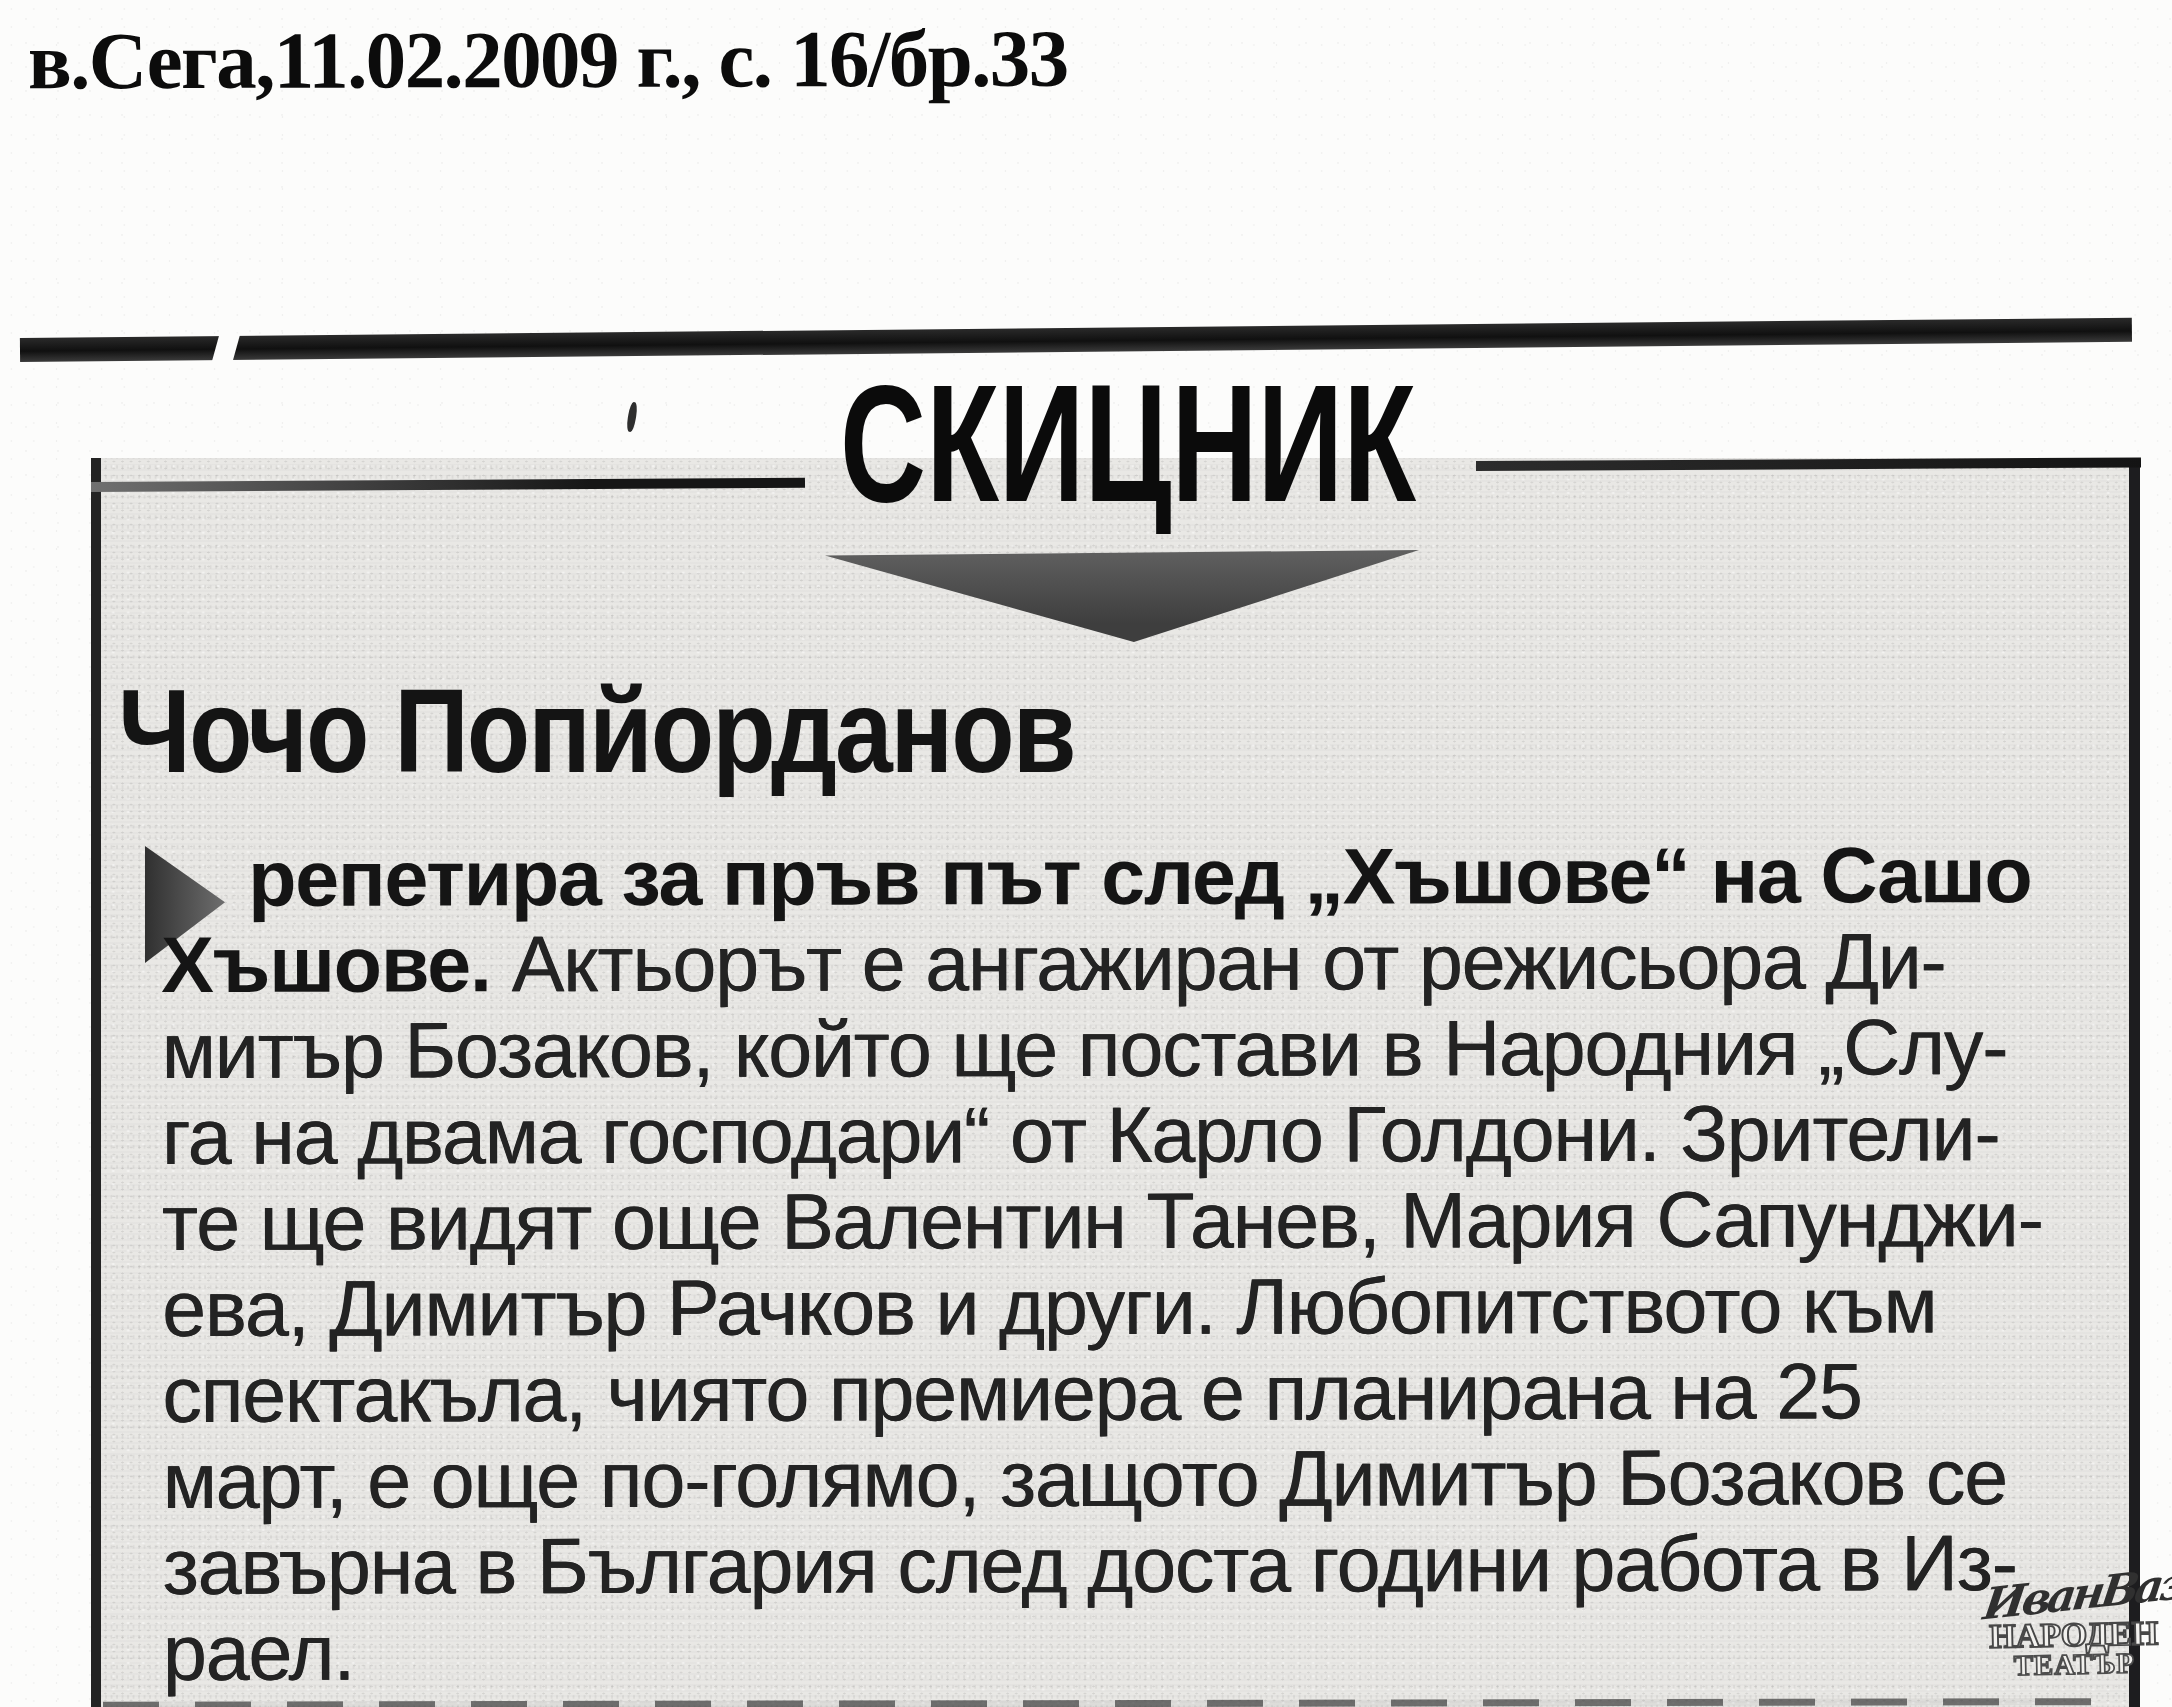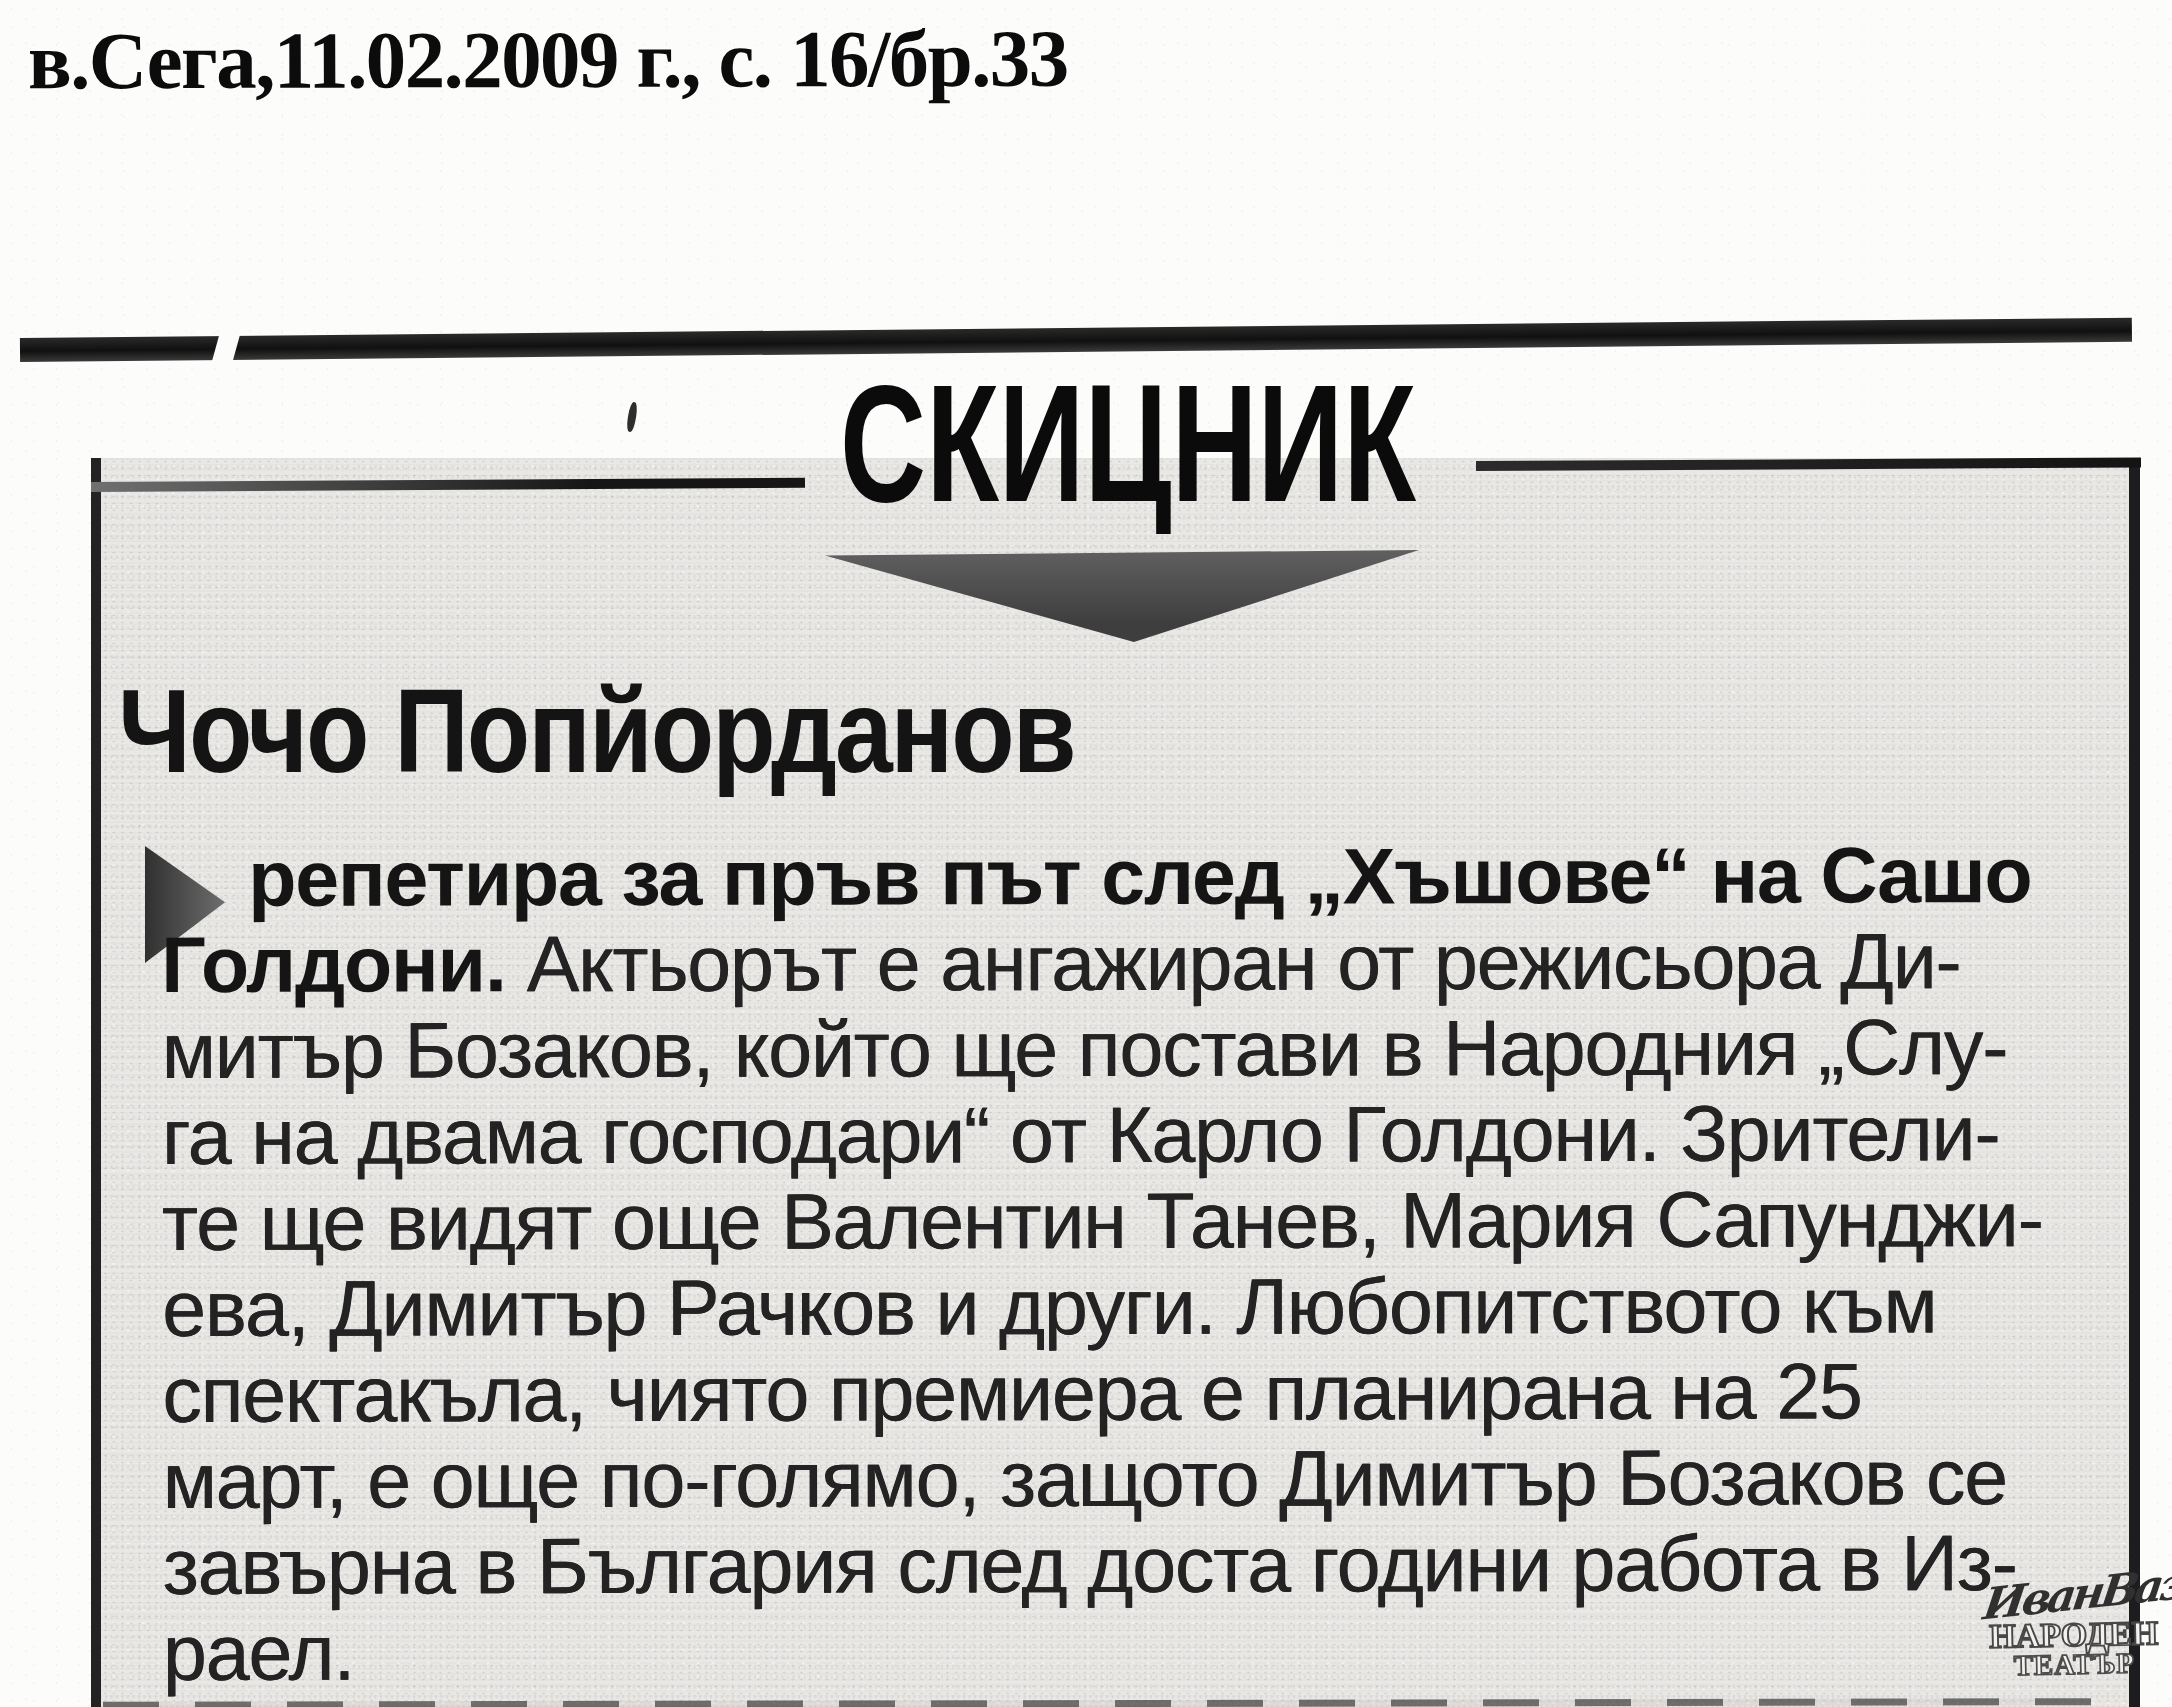--- a/index.html
+++ b/index.html
@@ -160,21 +160,21 @@
 
 <div class="headline">Чочо Попйорданов</div>
 
 <div class="lead-bullet"></div>
 
 <div class="body-text">
   <div class="ln indent">
     <span class="bd">репетира за пръв път след „Хъшове“ на Сашо</span>
   </div>
   <div class="ln">
-    <span class="bd">Голдони.</span><span class="rg"> Актьорът е ангажиран от режисьора Ди-</span>
+    <span class="bd">Хъшове.</span><span class="rg"> Актьорът е ангажиран от режисьора Ди-</span>
   </div>
   <div class="ln rg">митър Бозаков, който ще постави в Народния „Слу-</div>
   <div class="ln rg">га на двама господари“ от Карло Голдони. Зрители-</div>
   <div class="ln rg">те ще видят още Валентин Танев, Мария Сапунджи-</div>
   <div class="ln rg">ева, Димитър Рачков и други. Любопитството към</div>
   <div class="ln rg">спектакъла, чиято премиера е планирана на 25</div>
   <div class="ln rg">март, е още по-голямо, защото Димитър Бозаков се</div>
   <div class="ln rg">завърна в България след доста години работа в Из-</div>
   <div class="ln rg">раел.</div>
 </div>

